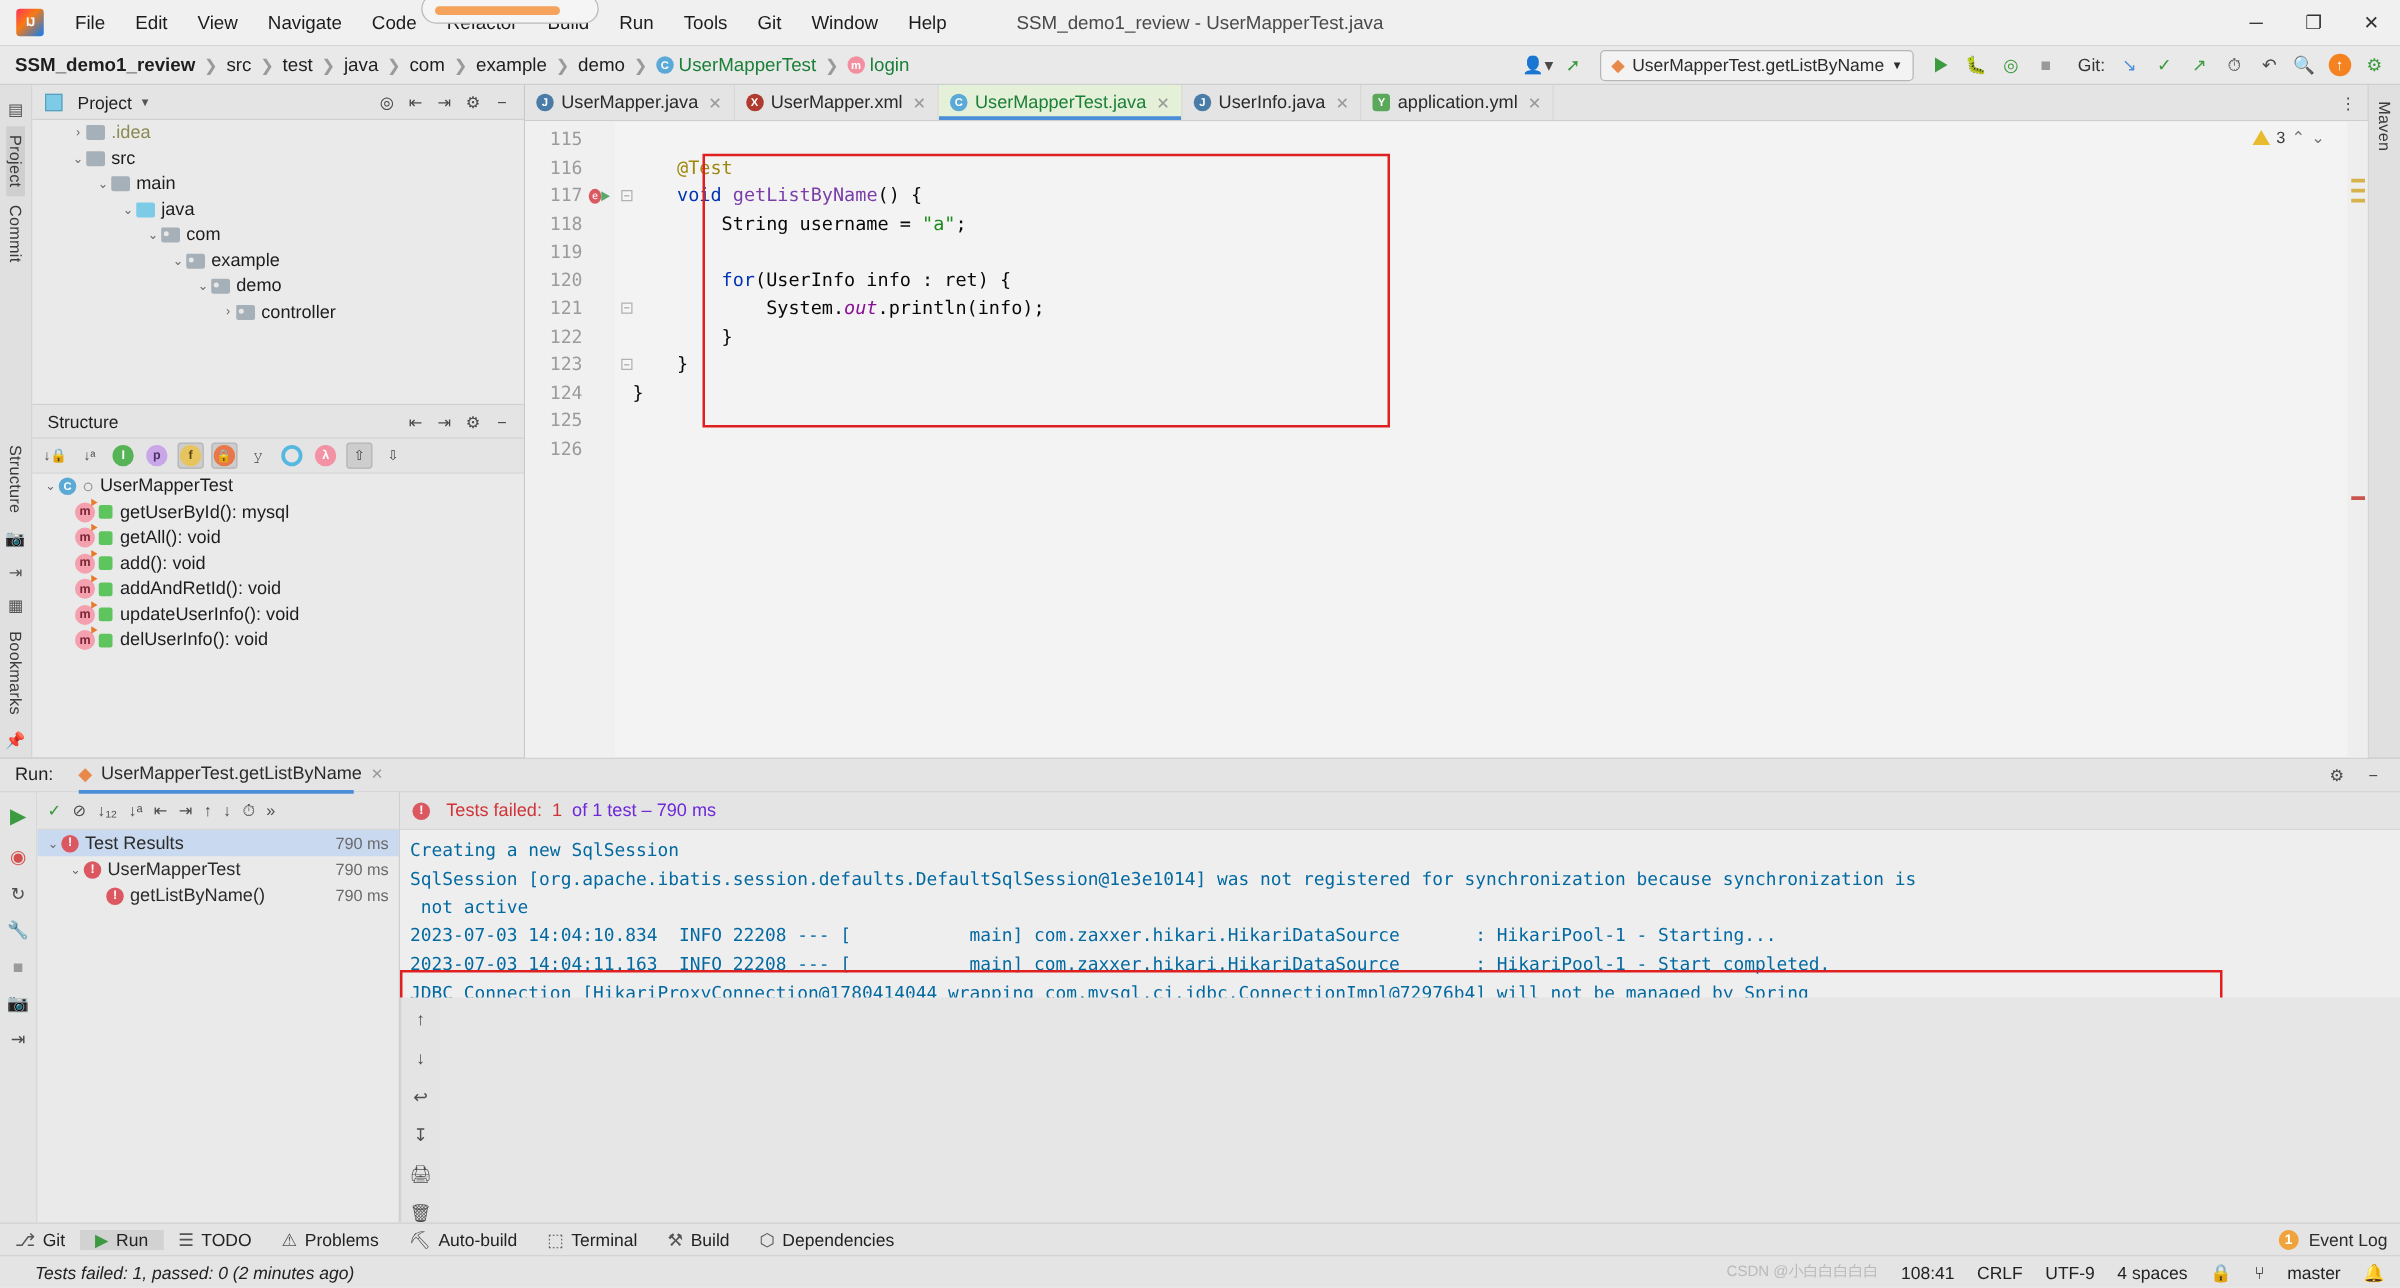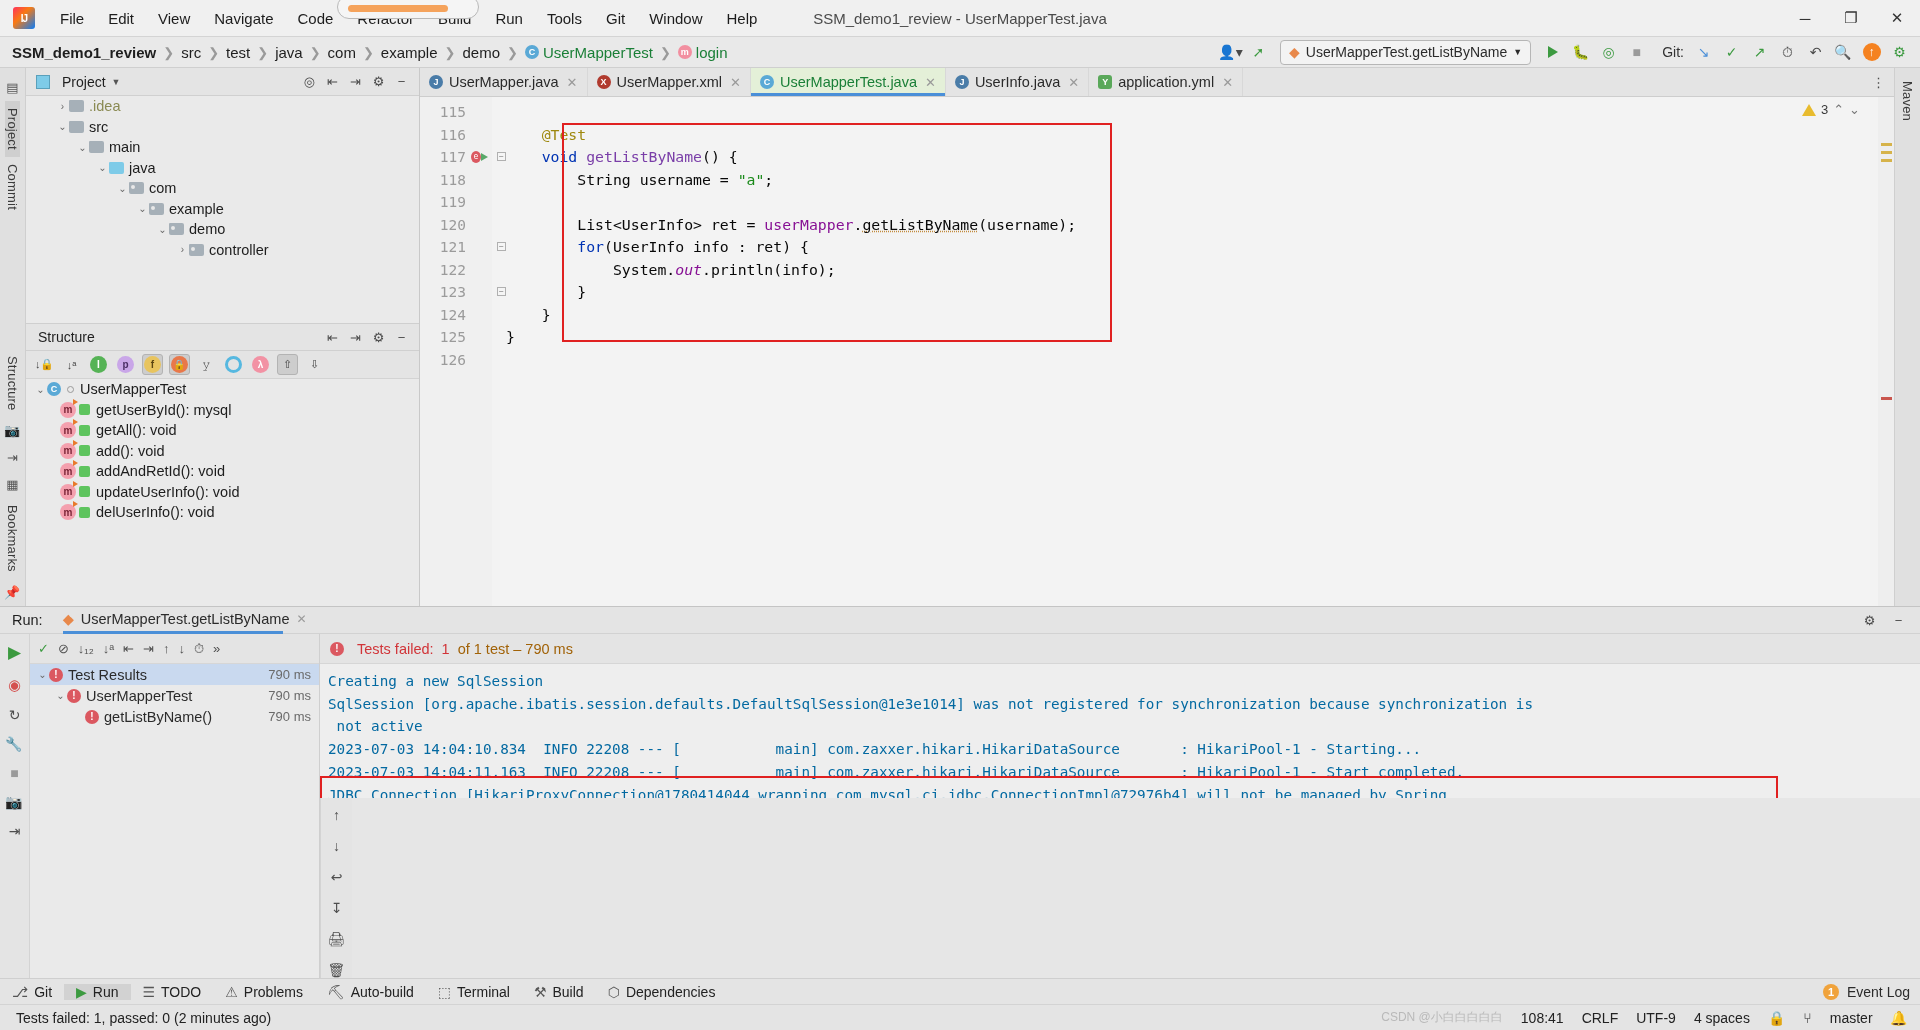--- a/index.html
+++ b/index.html
@@ -261,21 +261,21 @@
   .err-dot { width: 14px; height: 14px; border-radius: 50%; background: #db5860;
              display:flex;align-items:center;justify-content:center;color:#fff;font-size:10px;
              font-weight:bold; margin-right: 5px; flex:none; }
 
   .console-col { flex: 1; display: flex; flex-direction: column; min-width: 0; }
   .console-status {
     height: 30px; display: flex; align-items: center; gap: 8px; padding-left: 10px;
     border-bottom: 1px solid #d6d6d6; background: #e4e4e4; font-size: 14.5px; flex: none;
   }
   .cs-red { color: #d13438; }
-  .cs-grey { color: #a16207; }
+  .cs-grey { color: #6d28d9; }
   .console-out {
     flex: 1; overflow: hidden; position: relative; padding: 6px 0 0 8px;
     font-family: "DejaVu Sans Mono", monospace; font-size: 14.3px; line-height: 22.7px;
     color: #0369a1; background: #eeeeee; white-space: pre;
   }
   .console-right { width: 32px; flex: none; background: #e4e4e4; border-left: 1px solid #d3d3d3;
                    display: flex; flex-direction: column; align-items: center; gap: 15px; padding-top: 9px; }
   .box-red { position: absolute; border: 2px solid #e02020; pointer-events: none; }
 
   
@@ -287,21 +287,21 @@
   .bb-item.active { background: #d2d2d2; }
   .bb-right { margin-left: auto; display:flex; align-items:center; gap: 8px; padding-right: 10px; }
   .evt-badge { width: 16px; height: 16px; border-radius: 50%; background: #f0a33c;
                display:flex; align-items:center; justify-content:center;
                color:#fff; font-size: 11px; font-weight: bold; }
 
   .statusbar {
     height: 26px; background: #e4e4e4; border-top: 1px solid #d3d3d3;
     display: flex; align-items: center; flex: none; font-size: 14px; color: #222;
   }
-  .sb-left { margin-left: 16px; }
+  .sb-left { margin-left: 28px; font-style: italic; }
   .sb-right { margin-left: auto; display: flex; align-items: center; gap: 18px; padding-right: 12px; }
   .watermark { color: #b9b9b9; font-size: 12px; }
 </style>
 </head>
 <body>
 
 <div id="app">
 
   <div class="titlebar">
     <div class="ij-logo">IJ</div>
@@ -575,21 +575,20 @@
             <div class="gline">124</div>
             <div class="gline">125</div>
             <div class="gline">126</div>
           </div>
         <div class="code">
           <div class="cline">&nbsp;</div>
           <div class="cline"><span class="ann">    @Test</span></div>
           <div class="cline"><span class="k">    void</span> <span class="meth">getListByName</span><span class="plain">() {</span></div>
           <div class="cline"><span class="plain">        String username = </span><span class="str">"a"</span><span class="plain">;</span></div>
           <div class="cline">&nbsp;</div>
-          <div class="cline"><span class="plain">        List&lt;UserInfo&gt; ret = </span><span class="fld">userMapper</span><span class="plain">.</span><span class="ul plain">getListByName</span><span class="plain">(username);</span></div>
           <div class="cline"><span class="k">        for</span><span class="plain">(UserInfo info : ret) {</span></div>
           <div class="cline"><span class="plain">            System.</span><span class="ital">out</span><span class="plain">.println(info);</span></div>
           <div class="cline"><span class="plain">        }</span></div>
           <div class="cline"><span class="plain">    }</span></div>
           <div class="cline"><span class="plain">}</span></div>
           <div class="cline">&nbsp;</div>
           <div class="code-highlight-box" style="left:70px; top:26px; width:550px; height:219px;"></div>
         </div>
         <div class="err-badge">
           <span class="warn-tri"></span>

